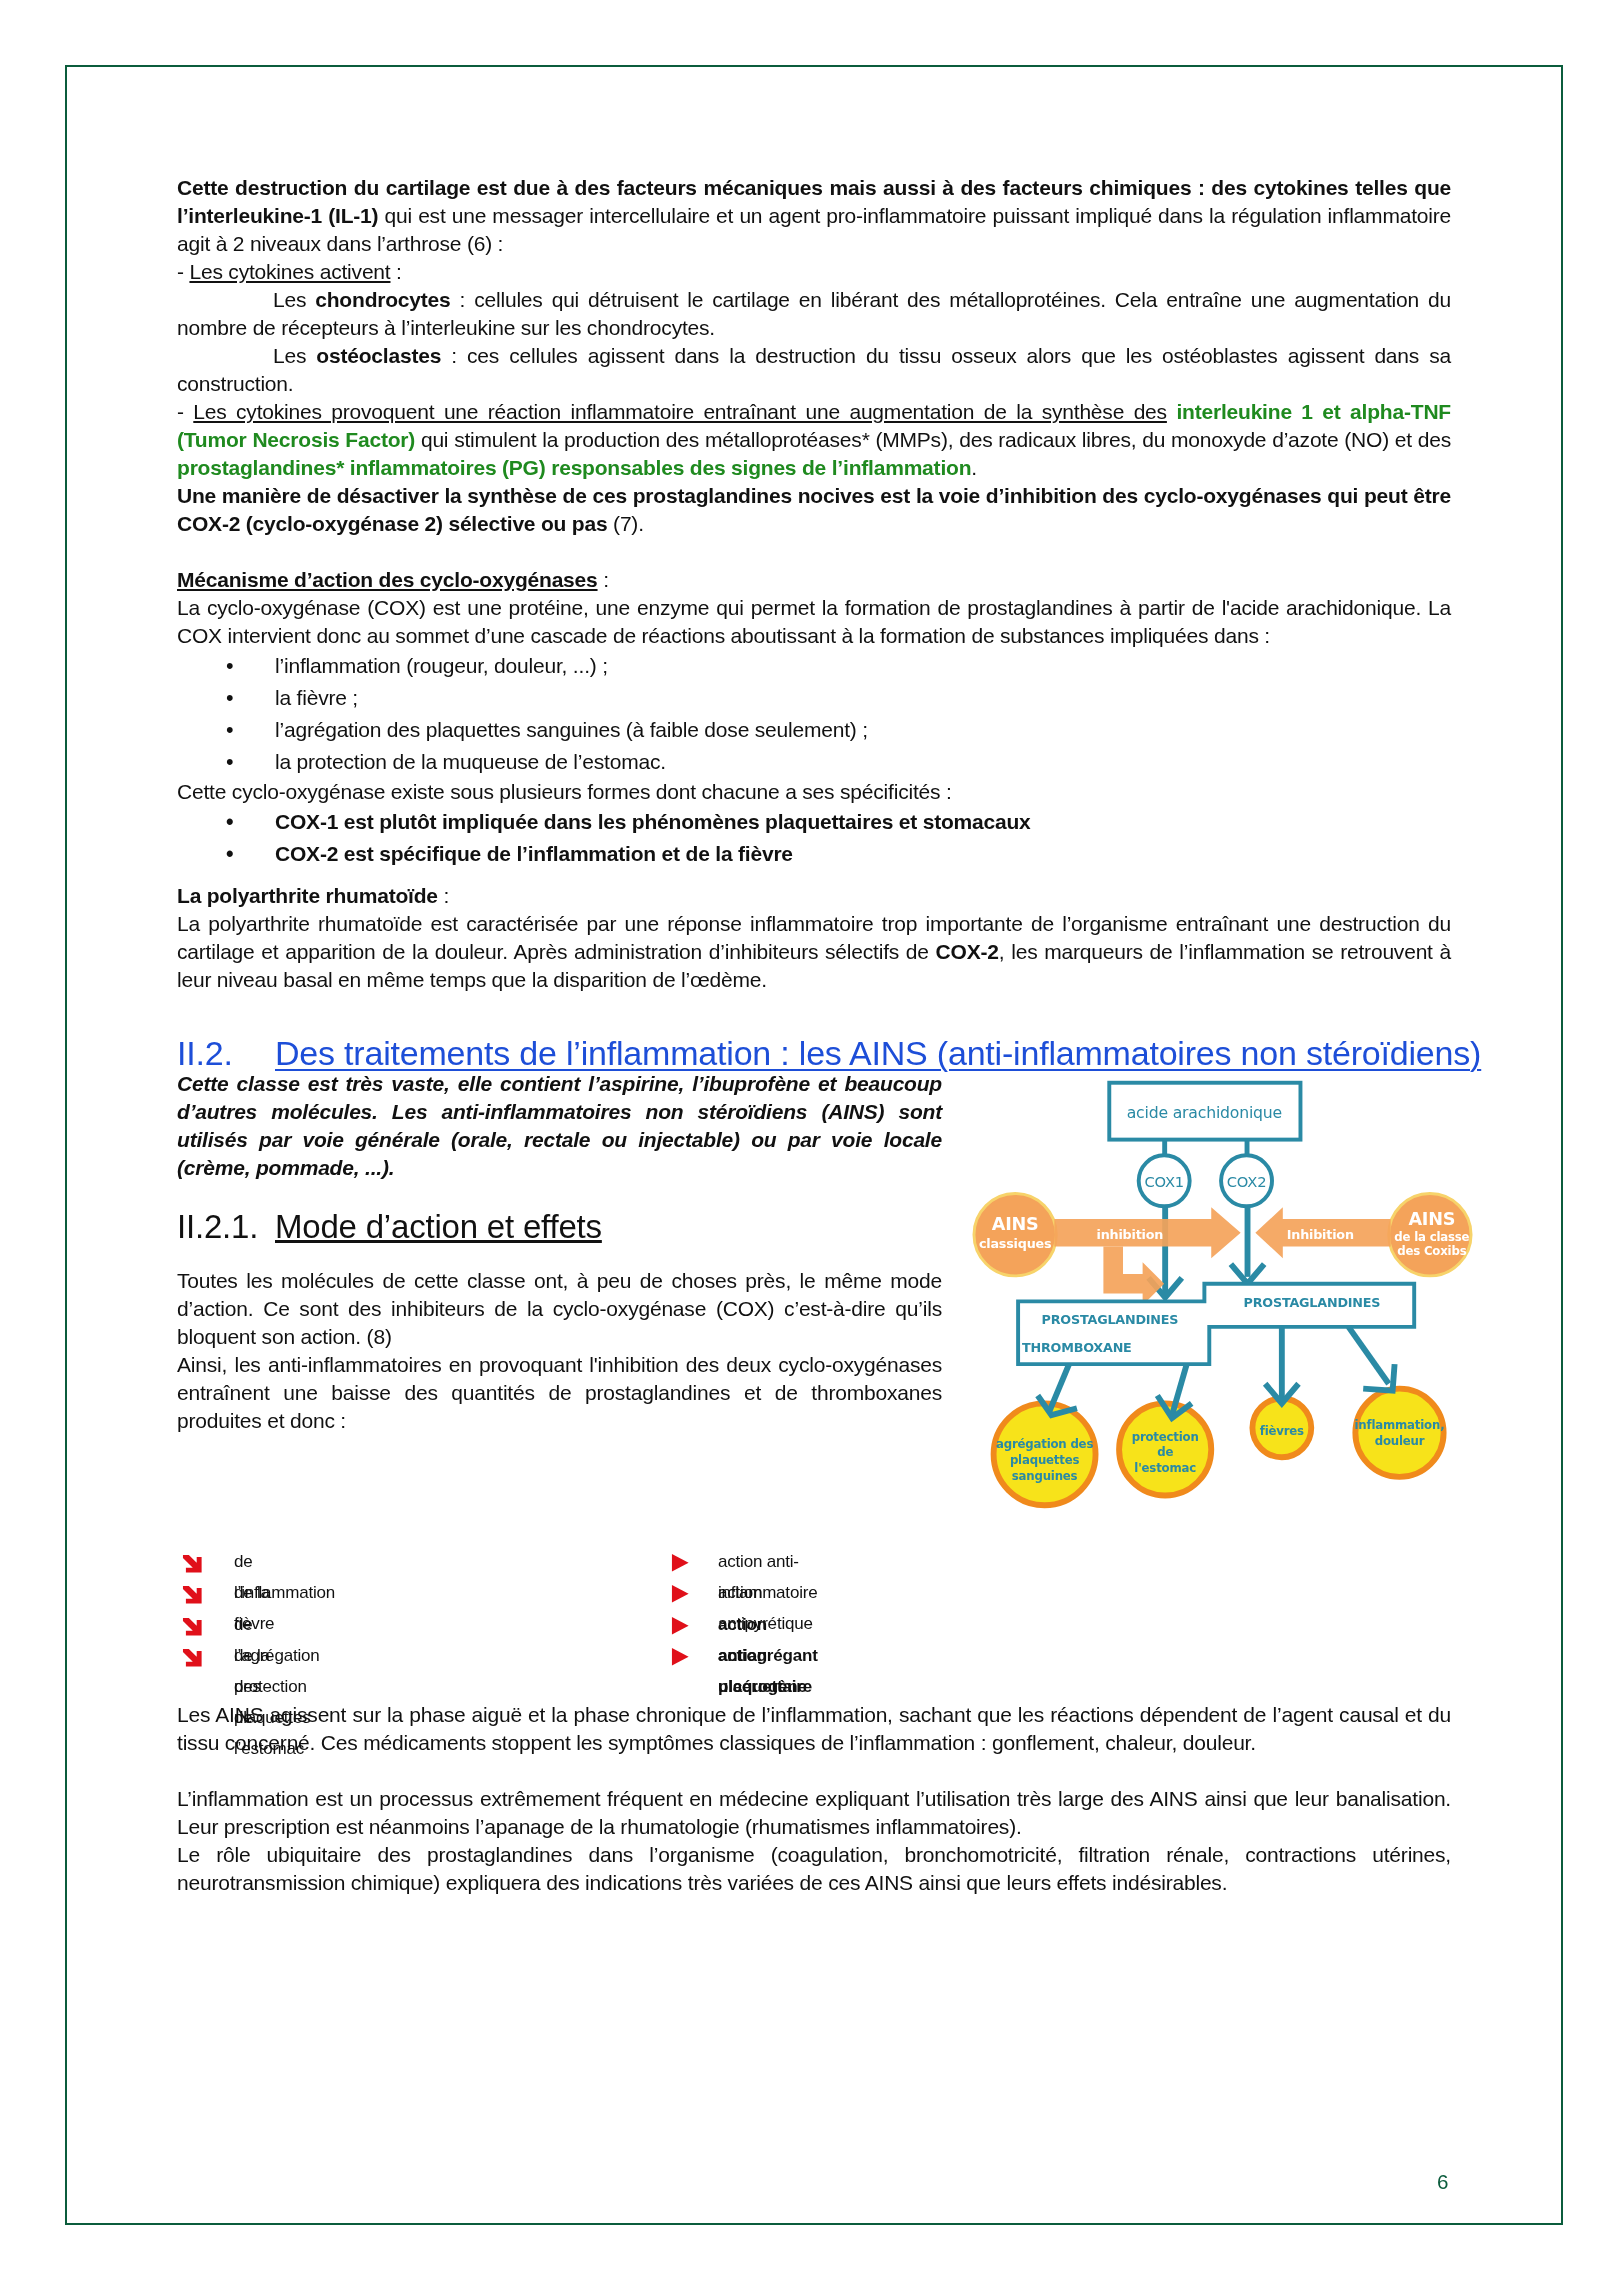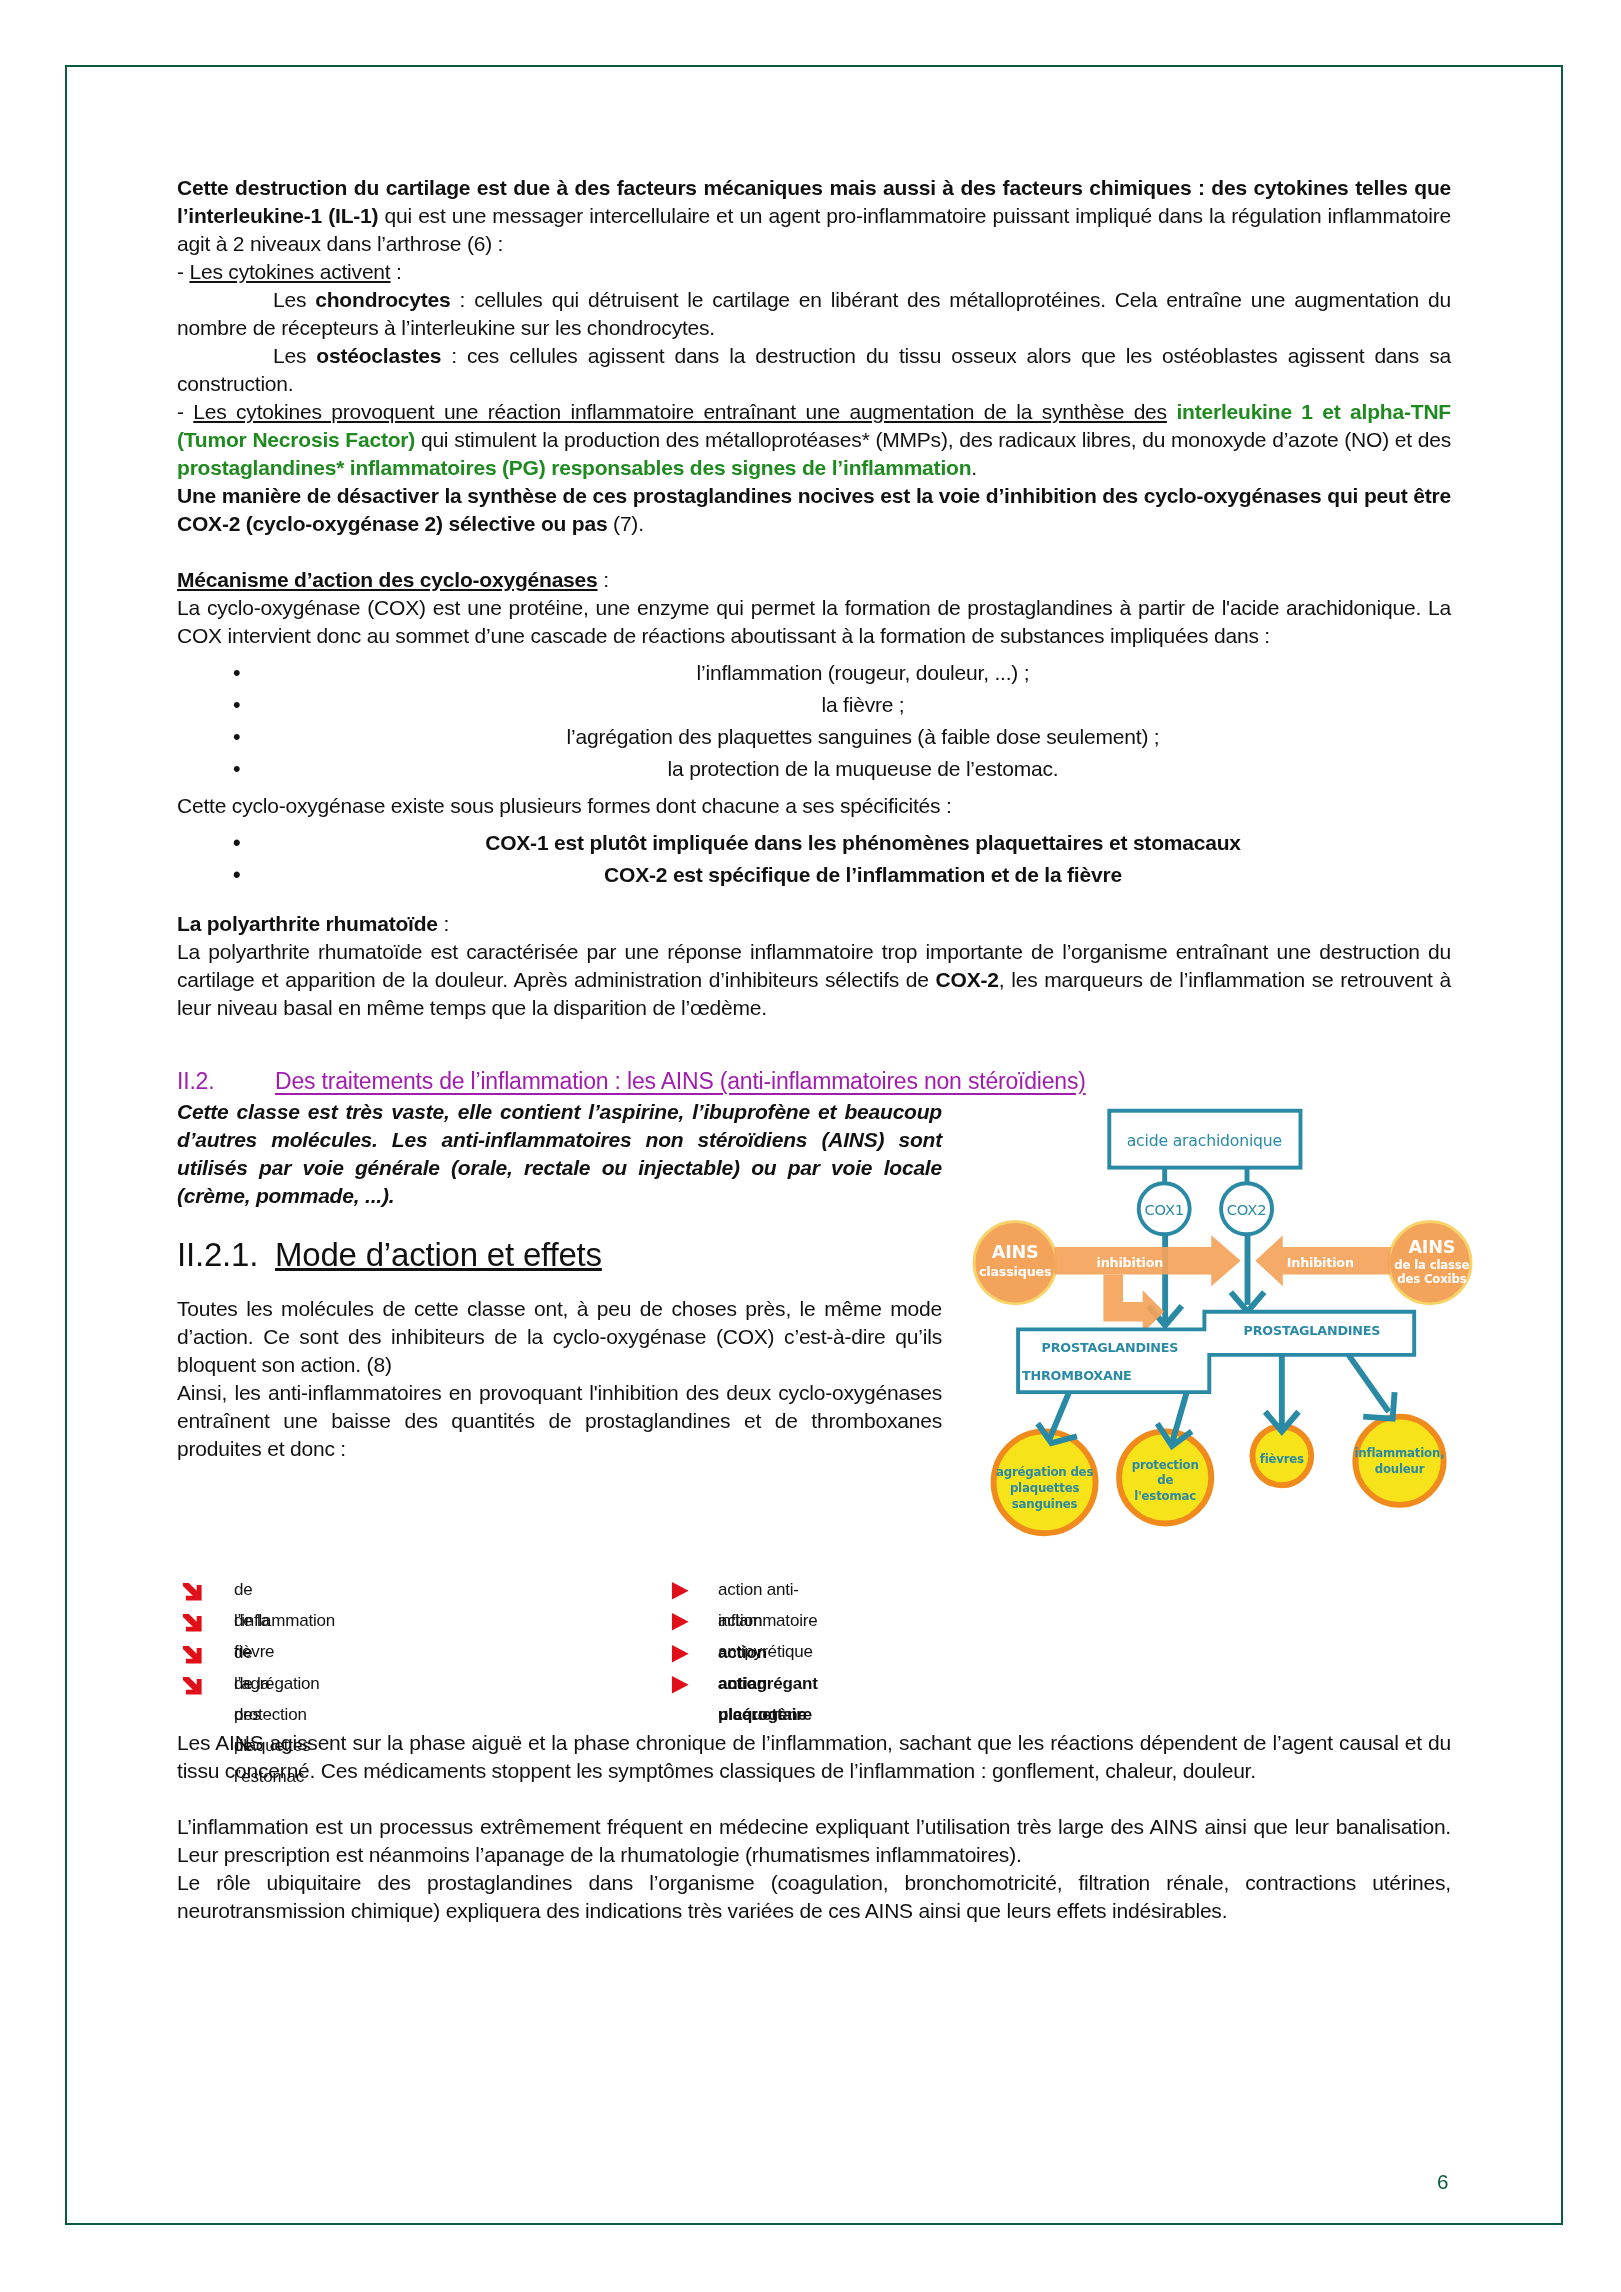--- a/index.html
+++ b/index.html
@@ -5,24 +5,24 @@
   html, body { margin:0; padding:0; background:#ffffff; }
   body { width:1621px; height:2293px; position:relative; font-family:"Liberation Sans", sans-serif; color:#111; }
   .frame { position:absolute; left:65px; top:65px; width:1498px; height:2160px; border:2.9px solid #0b5c3c; box-sizing:border-box; }
   .content { position:absolute; left:177px; top:174px; width:1274px; font-size:21px; line-height:28px; letter-spacing:-0.2px; }
   p { margin:0; text-align:justify; }
   .b { font-weight:bold; }
   .u { text-decoration:underline; }
   .g { color:#1f8a1f; font-weight:bold; }
   .indent { text-indent:96px; }
   .gap { height:28px; }
-  ul.bul { margin:7px; padding:0; list-style:none;text-align:center; }
+  ul.bul { margin:0; padding:0; list-style:none; }
   ul.bul li { position:relative; padding-left:98px; height:32px; line-height:32px; }
   ul.bul li::before { content:"\2022"; position:absolute; left:49px; font-size:21.6px; }
-  .h2 { color:#a21caf; font-size:23px; margin-top:43px; line-height:33px; text-decoration:underline; text-decoration-thickness:2px; text-underline-offset:3.9px; white-space:nowrap; }
+  .h2 { color:#1d4ed8; font-size:34px; margin-top:43px; line-height:33px; text-decoration:underline; text-decoration-thickness:2px; text-underline-offset:3.9px; white-space:nowrap; }
   .h2 .num { display:inline-block; width:98px; }
   .two-col { position:relative; margin-top:0; height:451px; }
   .left-col { position:absolute; left:0; top:0; width:765px; }
   .italic-b { font-style:italic; font-weight:bold; }
   .h3 { font-size:33px; margin-top:31px; margin-bottom:26.5px; text-decoration:underline; }
   .h3 .num { display:inline-block; width:98px; }
   .diagram { position:absolute; left:794px; top:0; width:505px; height:451px; }
   .effects { position:relative; margin-top:25.5px; height:127px; font-size:17px; }
   .eff-row { position:absolute; left:0; height:31px; line-height:31px; }
   .eff-l { position:absolute; left:57px; }

